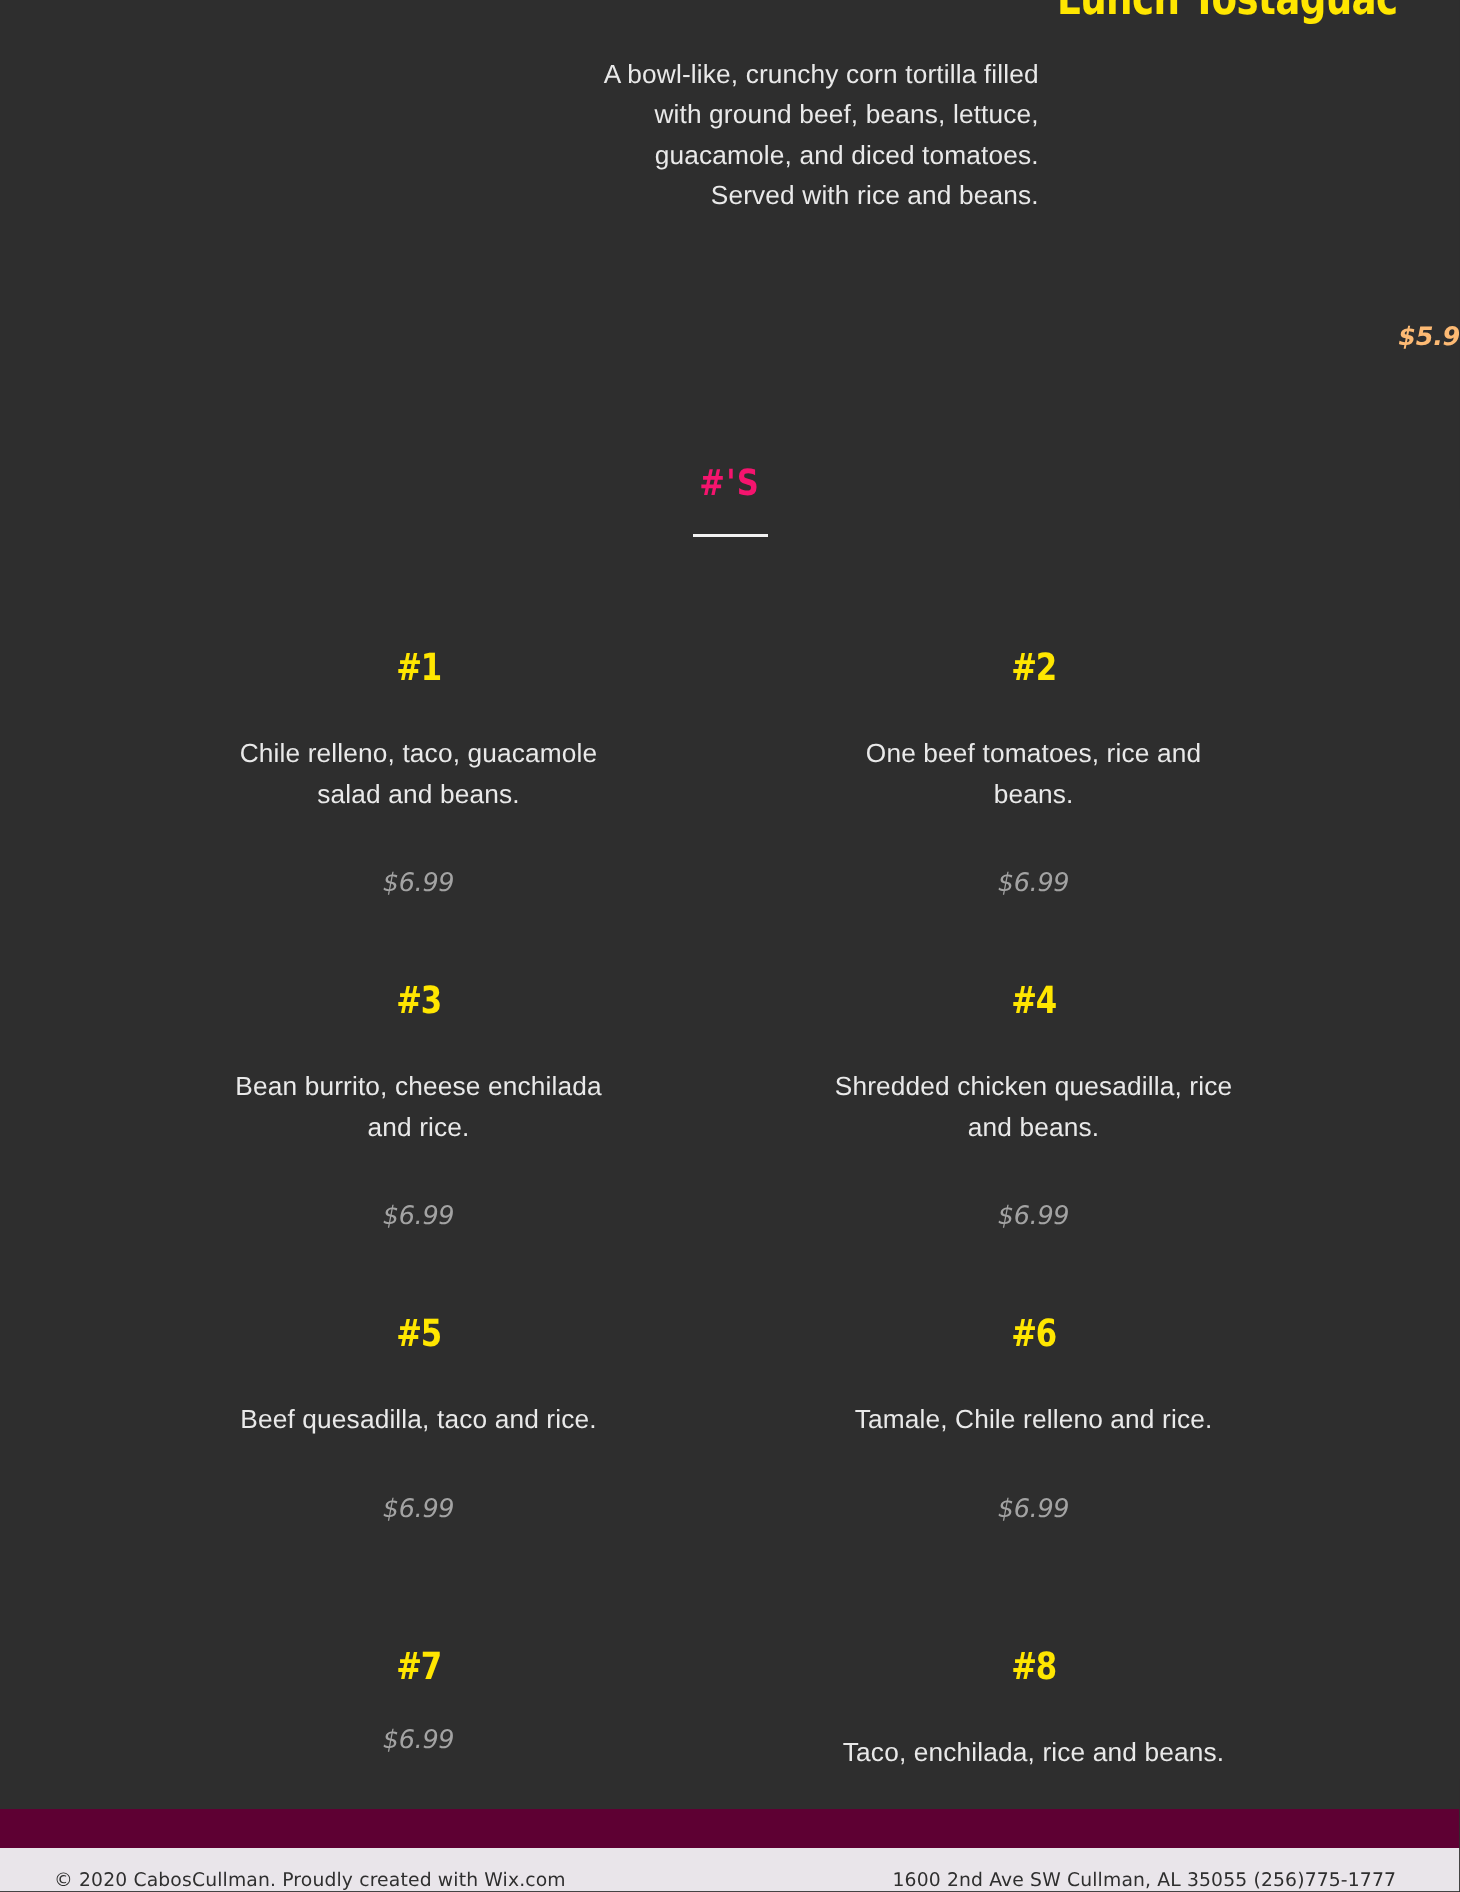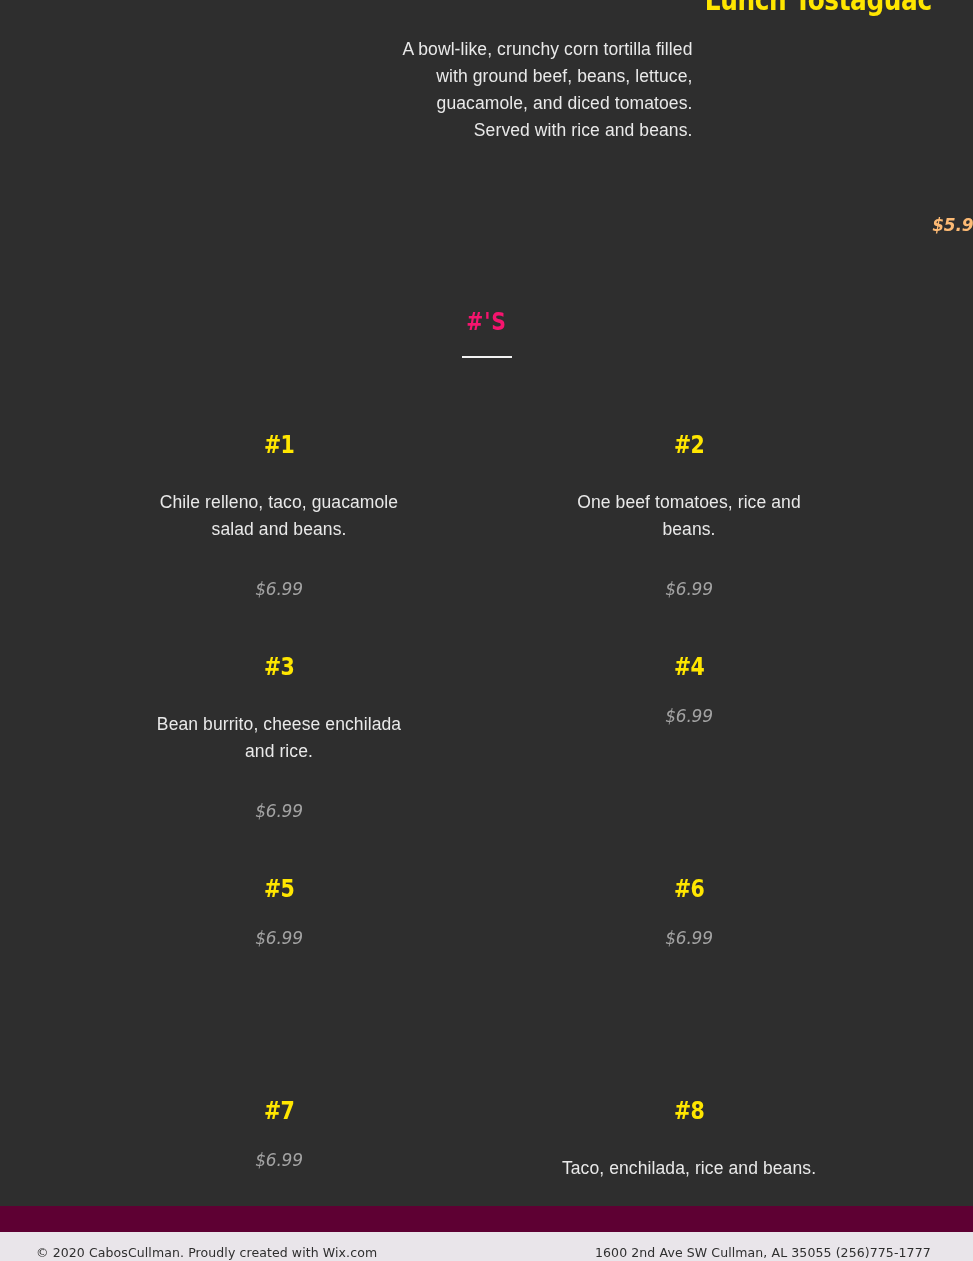--- a/index.html
+++ b/index.html
@@ -222,31 +222,34 @@
     </div>
 
     <div class="menu-row">
       <div class="menu-item col-left">
         <h4 class="item-name">#3</h4>
         <p class="item-desc">Bean burrito, cheese enchilada and rice.</p>
         <p class="item-price">$6.99</p>
       </div>
       <div class="menu-item col-right">
         <h4 class="item-name">#4</h4>
+        <p class="item-desc">Shredded chicken quesadilla, rice and beans.</p>
         <p class="item-price">$6.99</p>
       </div>
     </div>
 
     <div class="menu-row">
       <div class="menu-item col-left">
         <h4 class="item-name">#5</h4>
+        <p class="item-desc">Beef quesadilla, taco and rice.</p>
         <p class="item-price">$6.99</p>
       </div>
       <div class="menu-item col-right">
         <h4 class="item-name">#6</h4>
+        <p class="item-desc">Tamale, Chile relleno and rice.</p>
         <p class="item-price">$6.99</p>
       </div>
     </div>
 
     <div class="menu-row">
       <div class="menu-item col-left">
         <h4 class="item-name">#7</h4>
         <p class="item-price">$6.99</p>
       </div>
       <div class="menu-item col-right">

